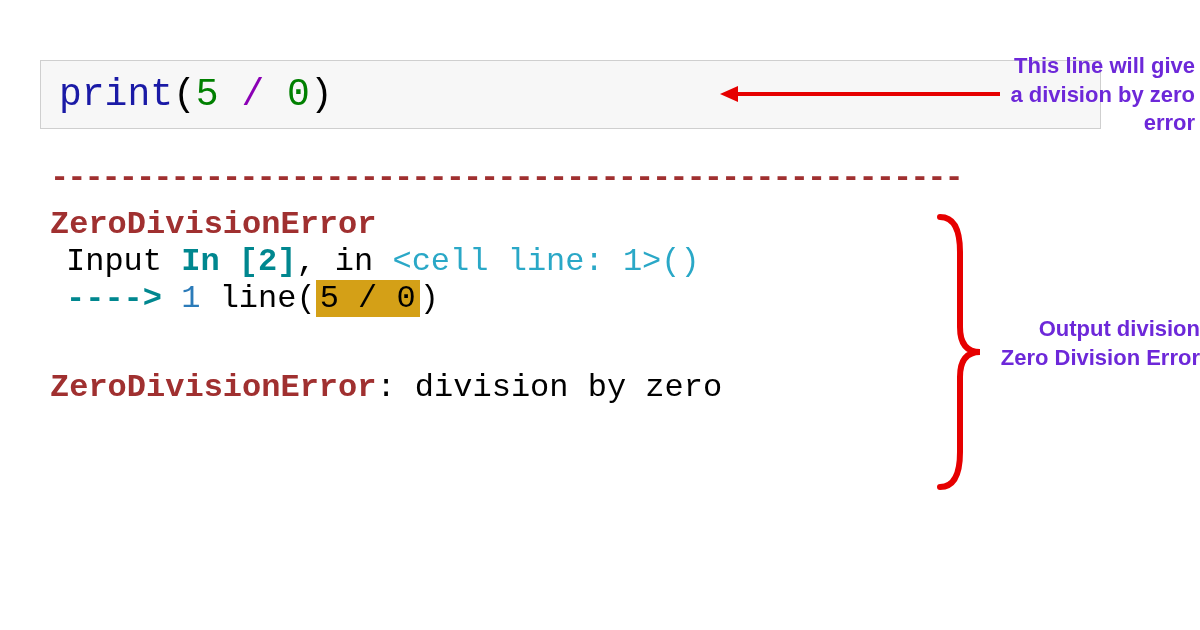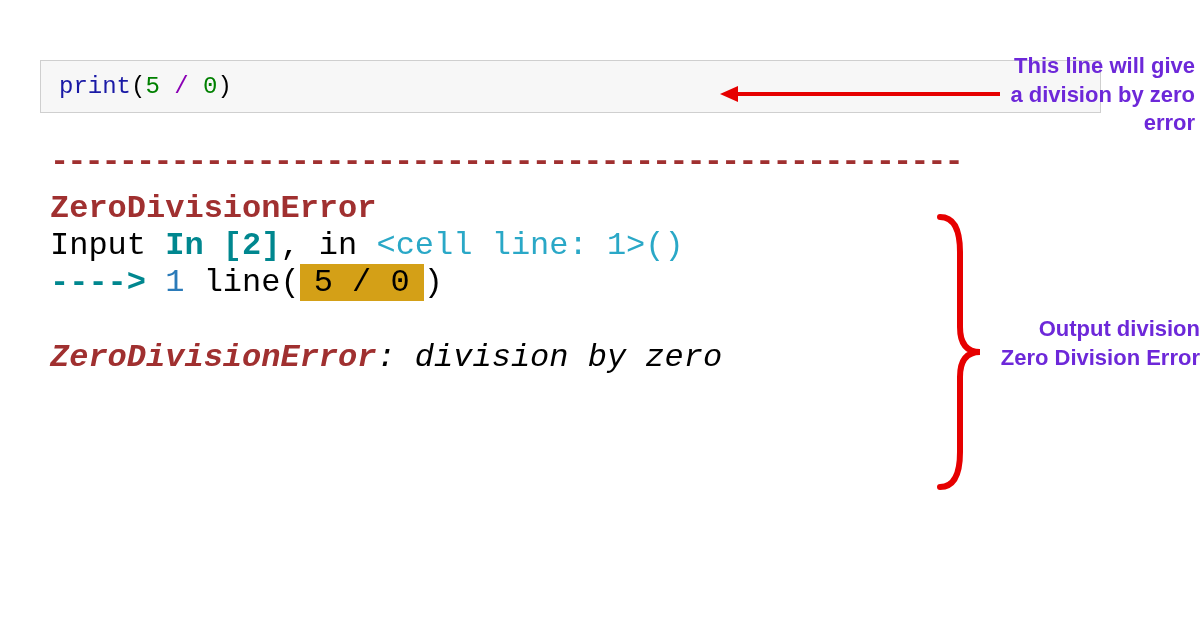--- a/index.html
+++ b/index.html
@@ -14,21 +14,21 @@
     .container {
       position: relative;
       width: 100%;
       height: 100%;
       padding: 60px 40px 0 40px;
     }
     .code-cell {
       border: 1px solid #cfcfcf;
       background: #f7f7f7;
       padding: 12px 18px;
-      font-size: 24px;
+      font-size: 38px;
       width: 1061px;
       margin-bottom: 30px;
     }
     .tok-func { color: #1a1aa6; }
     .tok-paren { color: #000; }
     .tok-num-green { color: #008000; }
     .tok-num-blue { color: #2b7bb9; }
     .tok-op { color: #8b00b5; }
 
     .output-area {
@@ -45,33 +45,32 @@
       width: 100%;
       font-size: 32px;
       margin-bottom: 10px;
     }
     .err-name {
       color: #a03030;
       font-weight: bold;
       margin-bottom: 0px;
     }
     .trace-line {
-      margin: 0px 0;
+      margin: 0px 16px;
     }
     .trace-line .black { color: #000; }
     .trace-line .teal-bold { color: #00878f; font-weight: bold; }
     .trace-line .cyan { color: #2aa8c7; }
     .arrow-marker { color: #00878f; font-weight: bold; }
     .highlight-box {
       background: #d4a017;
-      padding: 0 14px;
+      padding: 0 4px;
     }
     .final-error {
-      margin-top: 38px;
-      font-style: italic;
+      margin-top: 52px;
     }
     .final-error .name { color: #a03030; font-weight: bold; }
     .final-error .colon { color: #000; }
     .final-error .msg { color: #000; }
 
     
     .annot {
       position: absolute;
       color: #6d28d9;
       font-family: Arial, Helvetica, sans-serif;

